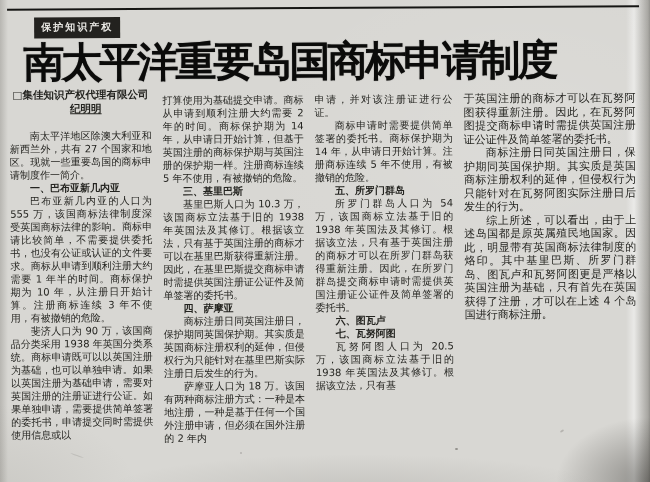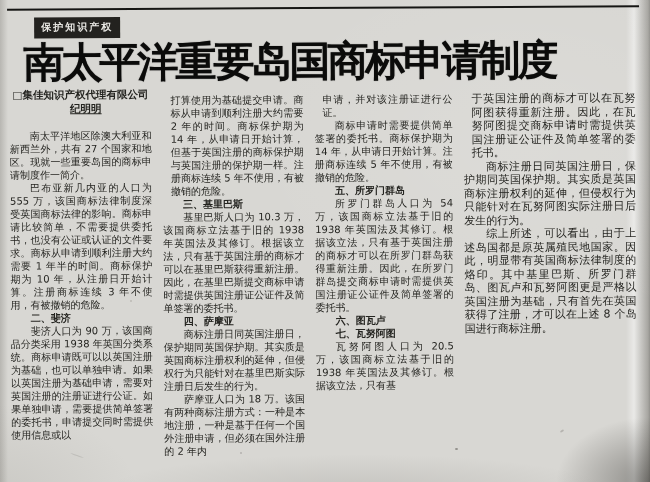--- a/index.html
+++ b/index.html
@@ -27,21 +27,21 @@
     font-size:10px;line-height:13px;text-align:justify;}
   .col1{left:10px;width:142px;top:86px;}
   .col2{left:163px;width:141px;}
   .col3{left:315px;width:138px;}
   .col4{left:464px;width:172px;font-size:11px;line-height:13.5px;}
   .byline{font-size:10.5px;font-weight:bold;line-height:14px;margin-bottom:14px;text-align:center;}
   .byline-author{text-indent:1em;text-decoration:underline;}
   .blk{margin:0;}
   .blk.heading{font-weight:bold;text-indent:2em;}
   .blk.para{text-indent:2em;}
-  .blk.cont{text-indent:0;margin-left:8px;}
+  .blk.cont{text-indent:0;}
   .speck{position:absolute;background:rgba(60,58,52,.45);border-radius:50%;}
   .s1{left:455px;top:448px;width:3px;height:2px;}
   .s2{left:240px;top:452px;width:2px;height:2px;opacity:.5;}
   .s3{left:130px;top:300px;width:2px;height:2px;opacity:.4;}
   .s4{left:600px;top:120px;width:2px;height:3px;opacity:.45;}
   .s5{left:70px;top:455px;width:14px;height:1px;opacity:.3;transform:rotate(20deg);}
   .s6{left:560px;top:430px;width:4px;height:2px;opacity:.5;transform:rotate(-30deg);}
 </style>
 </head>
 <body>
@@ -56,22 +56,22 @@
     </div>
 
     <h1 class="title">南太平洋重要岛国商标申请制度</h1>
 
     <div class="col col1">
       <div class="byline">
         <div class="byline-org">□集佳知识产权代理有限公司</div>
         <div class="byline-author">纪明明</div>
       </div>
     <div class="blk para">南太平洋地区除澳大利亚和新西兰外，共有 27 个国家和地区。现就一些重要岛国的商标申请制度作一简介。</div>
+        <div class="blk heading">一、巴布亚新几内亚</div>
         <div class="blk para">巴布亚新几内亚的人口为 555 万，该国商标法律制度深受英国商标法律的影响。商标申请比较简单，不需要提供委托书，也没有公证或认证的文件要求。商标从申请到顺利注册大约需要 1 年半的时间。商标保护期为 10 年，从注册日开始计算。注册商标连续 3 年不使用，有被撤销的危险。</div>
-        <div class="blk heading">二、斐济</div>
         <div class="blk para">斐济人口为 90 万，该国商品分类采用 1938 年英国分类系统。商标申请既可以以英国注册为基础，也可以单独申请。如果以英国注册为基础申请，需要对英国注册的注册证进行公证。如果单独申请，需要提供简单签署的委托书，申请提交同时需提供使用信息或以</div>
       </div>
     <div class="col col2">
         <div class="blk cont">打算使用为基础提交申请。商标从申请到顺利注册大约需要 2 年的时间。商标保护期为 14 年，从申请日开始计算，但基于英国注册的商标保护期与英国注册的保护期一样。注册商标连续 5 年不使用，有被撤销的危险。</div>
         <div class="blk heading">三、基里巴斯</div>
         <div class="blk para">基里巴斯人口为 10.3 万，该国商标立法基于旧的 1938 年英国法及其修订。根据该立法，只有基于英国注册的商标才可以在基里巴斯获得重新注册。因此，在基里巴斯提交商标申请时需提供英国注册证公证件及简单签署的委托书。</div>
         <div class="blk heading">四、萨摩亚</div>
         <div class="blk para">商标注册日同英国注册日，保护期同英国保护期。其实质是英国商标注册权利的延伸，但侵权行为只能针对在基里巴斯实际注册日后发生的行为。</div>
         <div class="blk para">萨摩亚人口为 18 万。该国有两种商标注册方式：一种是本地注册，一种是基于任何一个国外注册申请，但必须在国外注册的 2 年内</div>
       </div>
@@ -80,21 +80,21 @@
         <div class="blk para">商标申请时需要提供简单签署的委托书。商标保护期为 14 年，从申请日开始计算。注册商标连续 5 年不使用，有被撤销的危险。</div>
         <div class="blk heading">五、所罗门群岛</div>
         <div class="blk para">所罗门群岛人口为 54 万，该国商标立法基于旧的 1938 年英国法及其修订。根据该立法，只有基于英国注册的商标才可以在所罗门群岛获得重新注册。因此，在所罗门群岛提交商标申请时需提供英国注册证公证件及简单签署的委托书。</div>
         <div class="blk heading">六、图瓦卢</div>
         <div class="blk heading">七、瓦努阿图</div>
         <div class="blk para">瓦努阿图人口为 20.5 万，该国商标立法基于旧的 1938 年英国法及其修订。根据该立法，只有基</div>
       </div>
     <div class="col col4">
         <div class="blk cont">于英国注册的商标才可以在瓦努阿图获得重新注册。因此，在瓦努阿图提交商标申请时需提供英国注册证公证件及简单签署的委托书。</div>
         <div class="blk para">商标注册日同英国注册日，保护期同英国保护期。其实质是英国商标注册权利的延伸，但侵权行为只能针对在瓦努阿图实际注册日后发生的行为。</div>
-        <div class="blk para">综上所述，可以看出，由于上述岛国都是原英属殖民地国家。因此，明显带有英国商标法律制度的烙印。其中基里巴斯、所罗门群岛、图瓦卢和瓦努阿图更是严格以英国注册为基础，只有首先在英国获得了注册，才可以在上述 8 个岛国进行商标注册。</div>
+        <div class="blk para">综上所述，可以看出，由于上述岛国都是原英属殖民地国家。因此，明显带有英国商标法律制度的烙印。其中基里巴斯、所罗门群岛、图瓦卢和瓦努阿图更是严格以英国注册为基础，只有首先在英国获得了注册，才可以在上述 4 个岛国进行商标注册。</div>
       </div>
   </div>
 
   <div class="speck s1"></div>
   <div class="speck s2"></div>
   <div class="speck s3"></div>
   <div class="speck s4"></div>
   <div class="speck s5"></div>
   <div class="speck s6"></div>
 </div>

